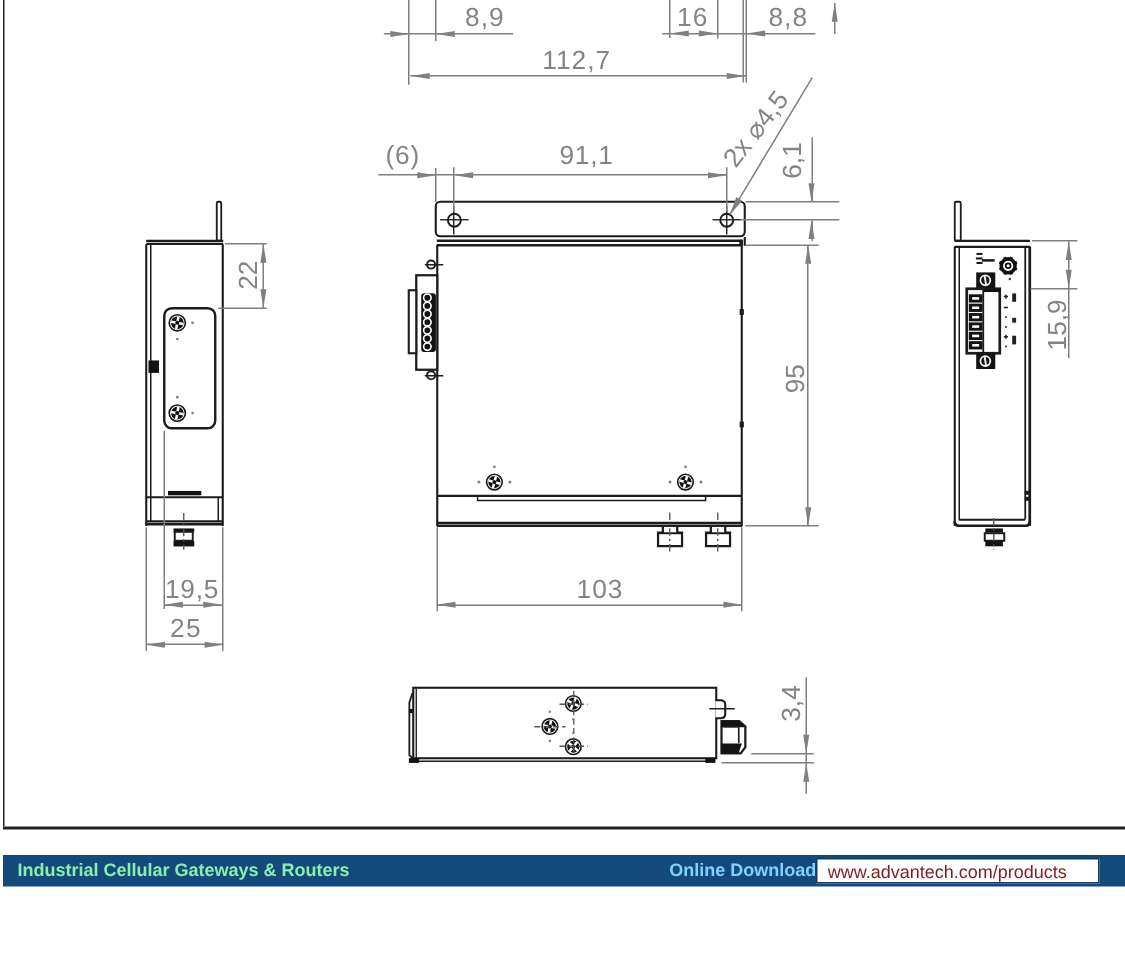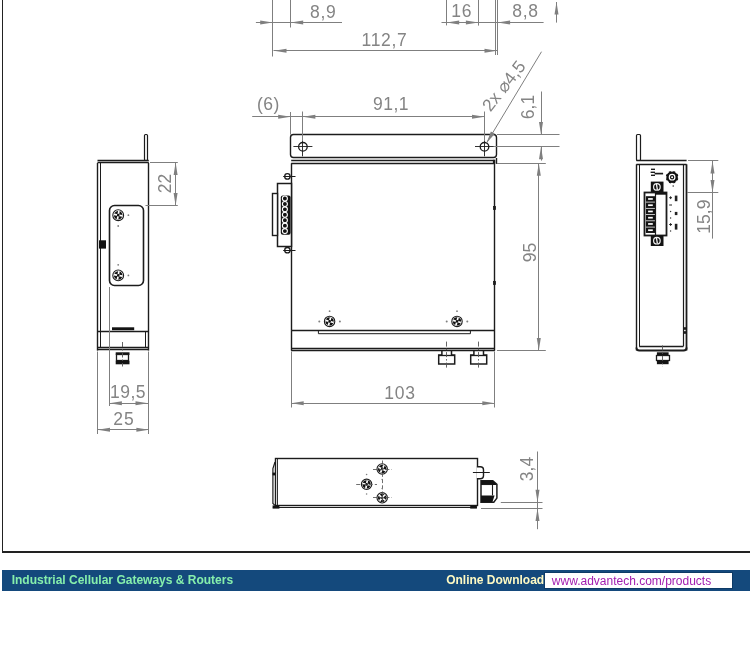--- a/index.html
+++ b/index.html
@@ -1,22 +1,22 @@
 <!DOCTYPE html>
 <html><head><meta charset="utf-8">
 <style>
 html,body{margin:0;padding:0;background:#ffffff;width:750px;height:650px;overflow:hidden}
 *{box-sizing:border-box}
 .border-left{position:absolute;left:2.2px;top:0;width:1.3px;height:551px;background:#222}
 .border-bottom{position:absolute;left:2.2px;top:551.4px;width:747.8px;height:1.8px;background:#222}
 .footer{position:absolute;left:2.2px;top:570.2px;width:747.8px;height:20.5px;background:#14497c}
 .f-left{position:absolute;left:9.5px;top:3px;color:#86efac;font:bold 12px "Liberation Sans",sans-serif;line-height:15px}
-.f-dl{position:absolute;left:444px;top:3px;color:#fef9c3;font:bold 12px "Liberation Sans",sans-serif;line-height:15px}
+.f-dl{position:absolute;left:444px;top:3px;color:#7dd3fc;font:bold 12px "Liberation Sans",sans-serif;line-height:15px}
 .f-box{position:absolute;left:543.8px;top:571.7px;width:189.5px;height:17.3px;background:#fff;border:1.4px solid #0d3a66}
-.f-url{position:absolute;left:7px;top:1px;color:#a21caf;font:12px "Liberation Sans",sans-serif;line-height:15px}
+.f-url{position:absolute;left:7px;top:1px;color:#7f1d1d;font:12px "Liberation Sans",sans-serif;line-height:15px}
 </style></head>
 <body>
 <div style="position:absolute;left:0;top:0"><svg width="750" height="650" viewBox="0 0 750 650">
 <rect x="290.5" y="134.5" width="206" height="23" stroke="#1c1c1c" stroke-width="1.4" fill="none" rx="3"></rect>
 <circle cx="302.9" cy="146.8" r="4.3" stroke="#1c1c1c" stroke-width="1.3" fill="none"></circle>
 <line x1="302.5" y1="137.3" x2="302.5" y2="156.3" stroke="#1c1c1c" stroke-width="0.9" stroke-linecap="butt"></line>
 <line x1="293.4" y1="146.5" x2="312.4" y2="146.5" stroke="#1c1c1c" stroke-width="0.9" stroke-linecap="butt"></line>
 <circle cx="484.5" cy="146.8" r="4.3" stroke="#1c1c1c" stroke-width="1.3" fill="none"></circle>
 <line x1="484.5" y1="137.3" x2="484.5" y2="156.3" stroke="#1c1c1c" stroke-width="0.9" stroke-linecap="butt"></line>
 <line x1="475.0" y1="146.5" x2="494.0" y2="146.5" stroke="#1c1c1c" stroke-width="0.9" stroke-linecap="butt"></line>

